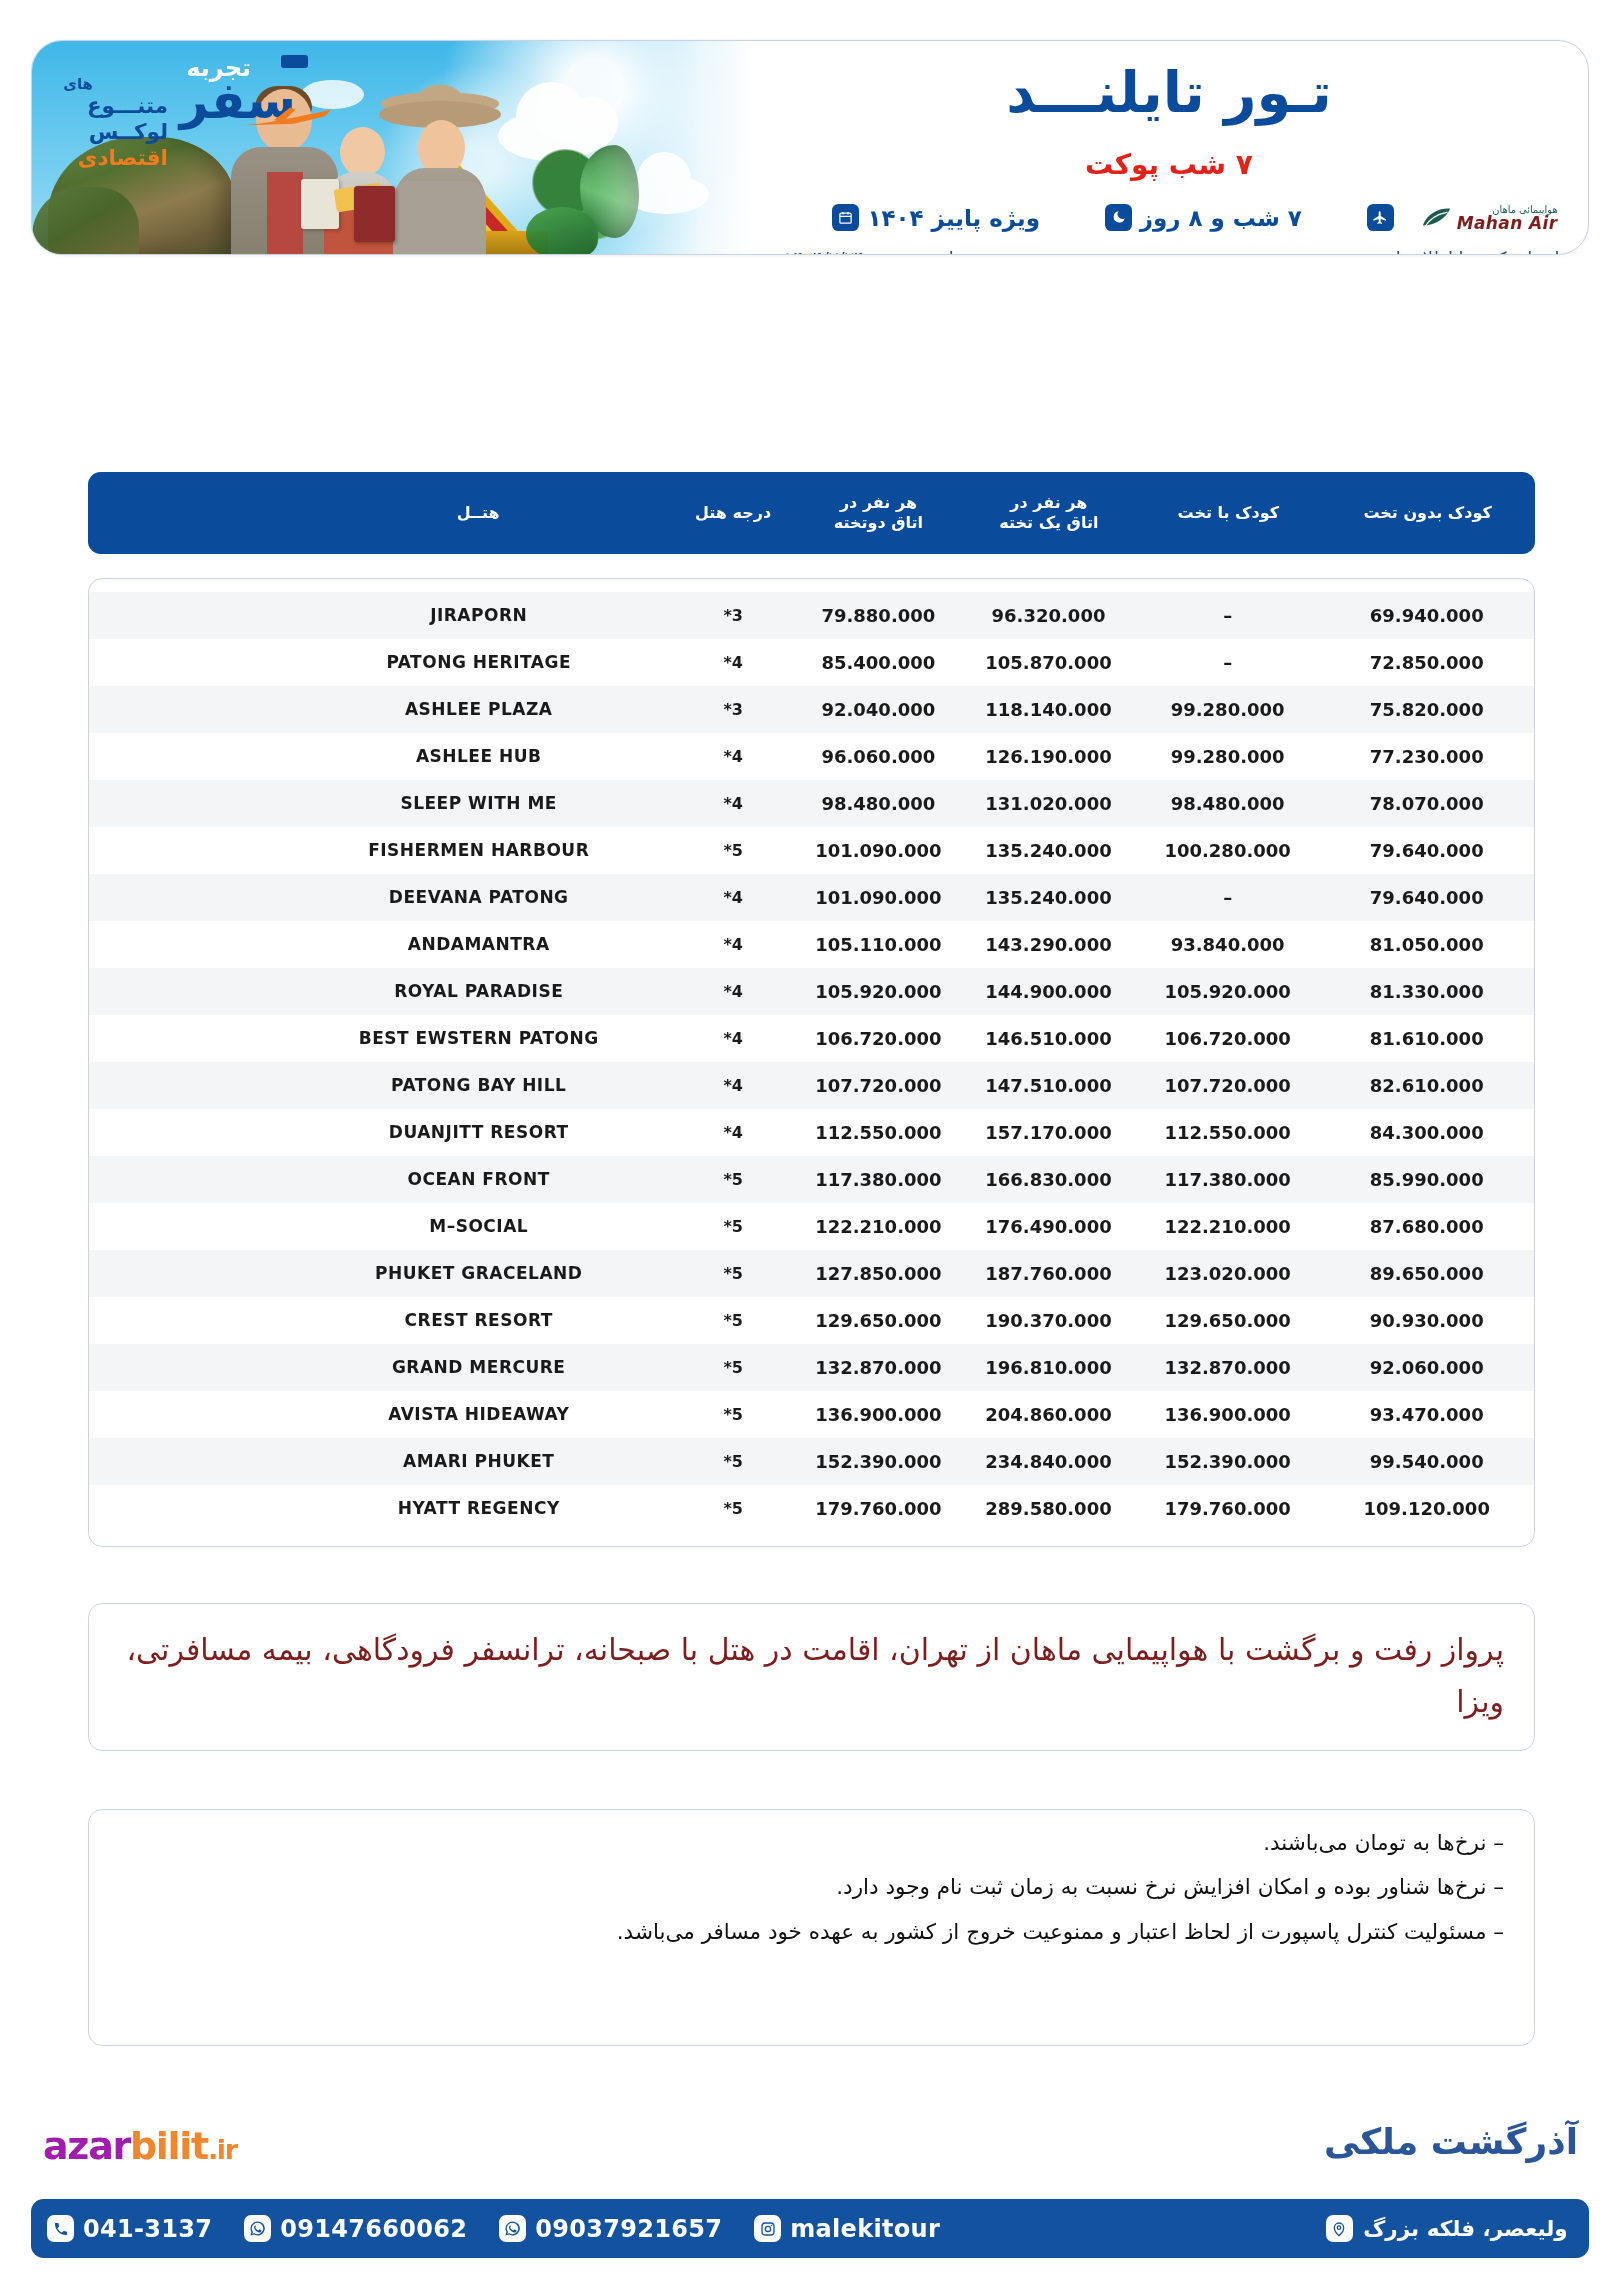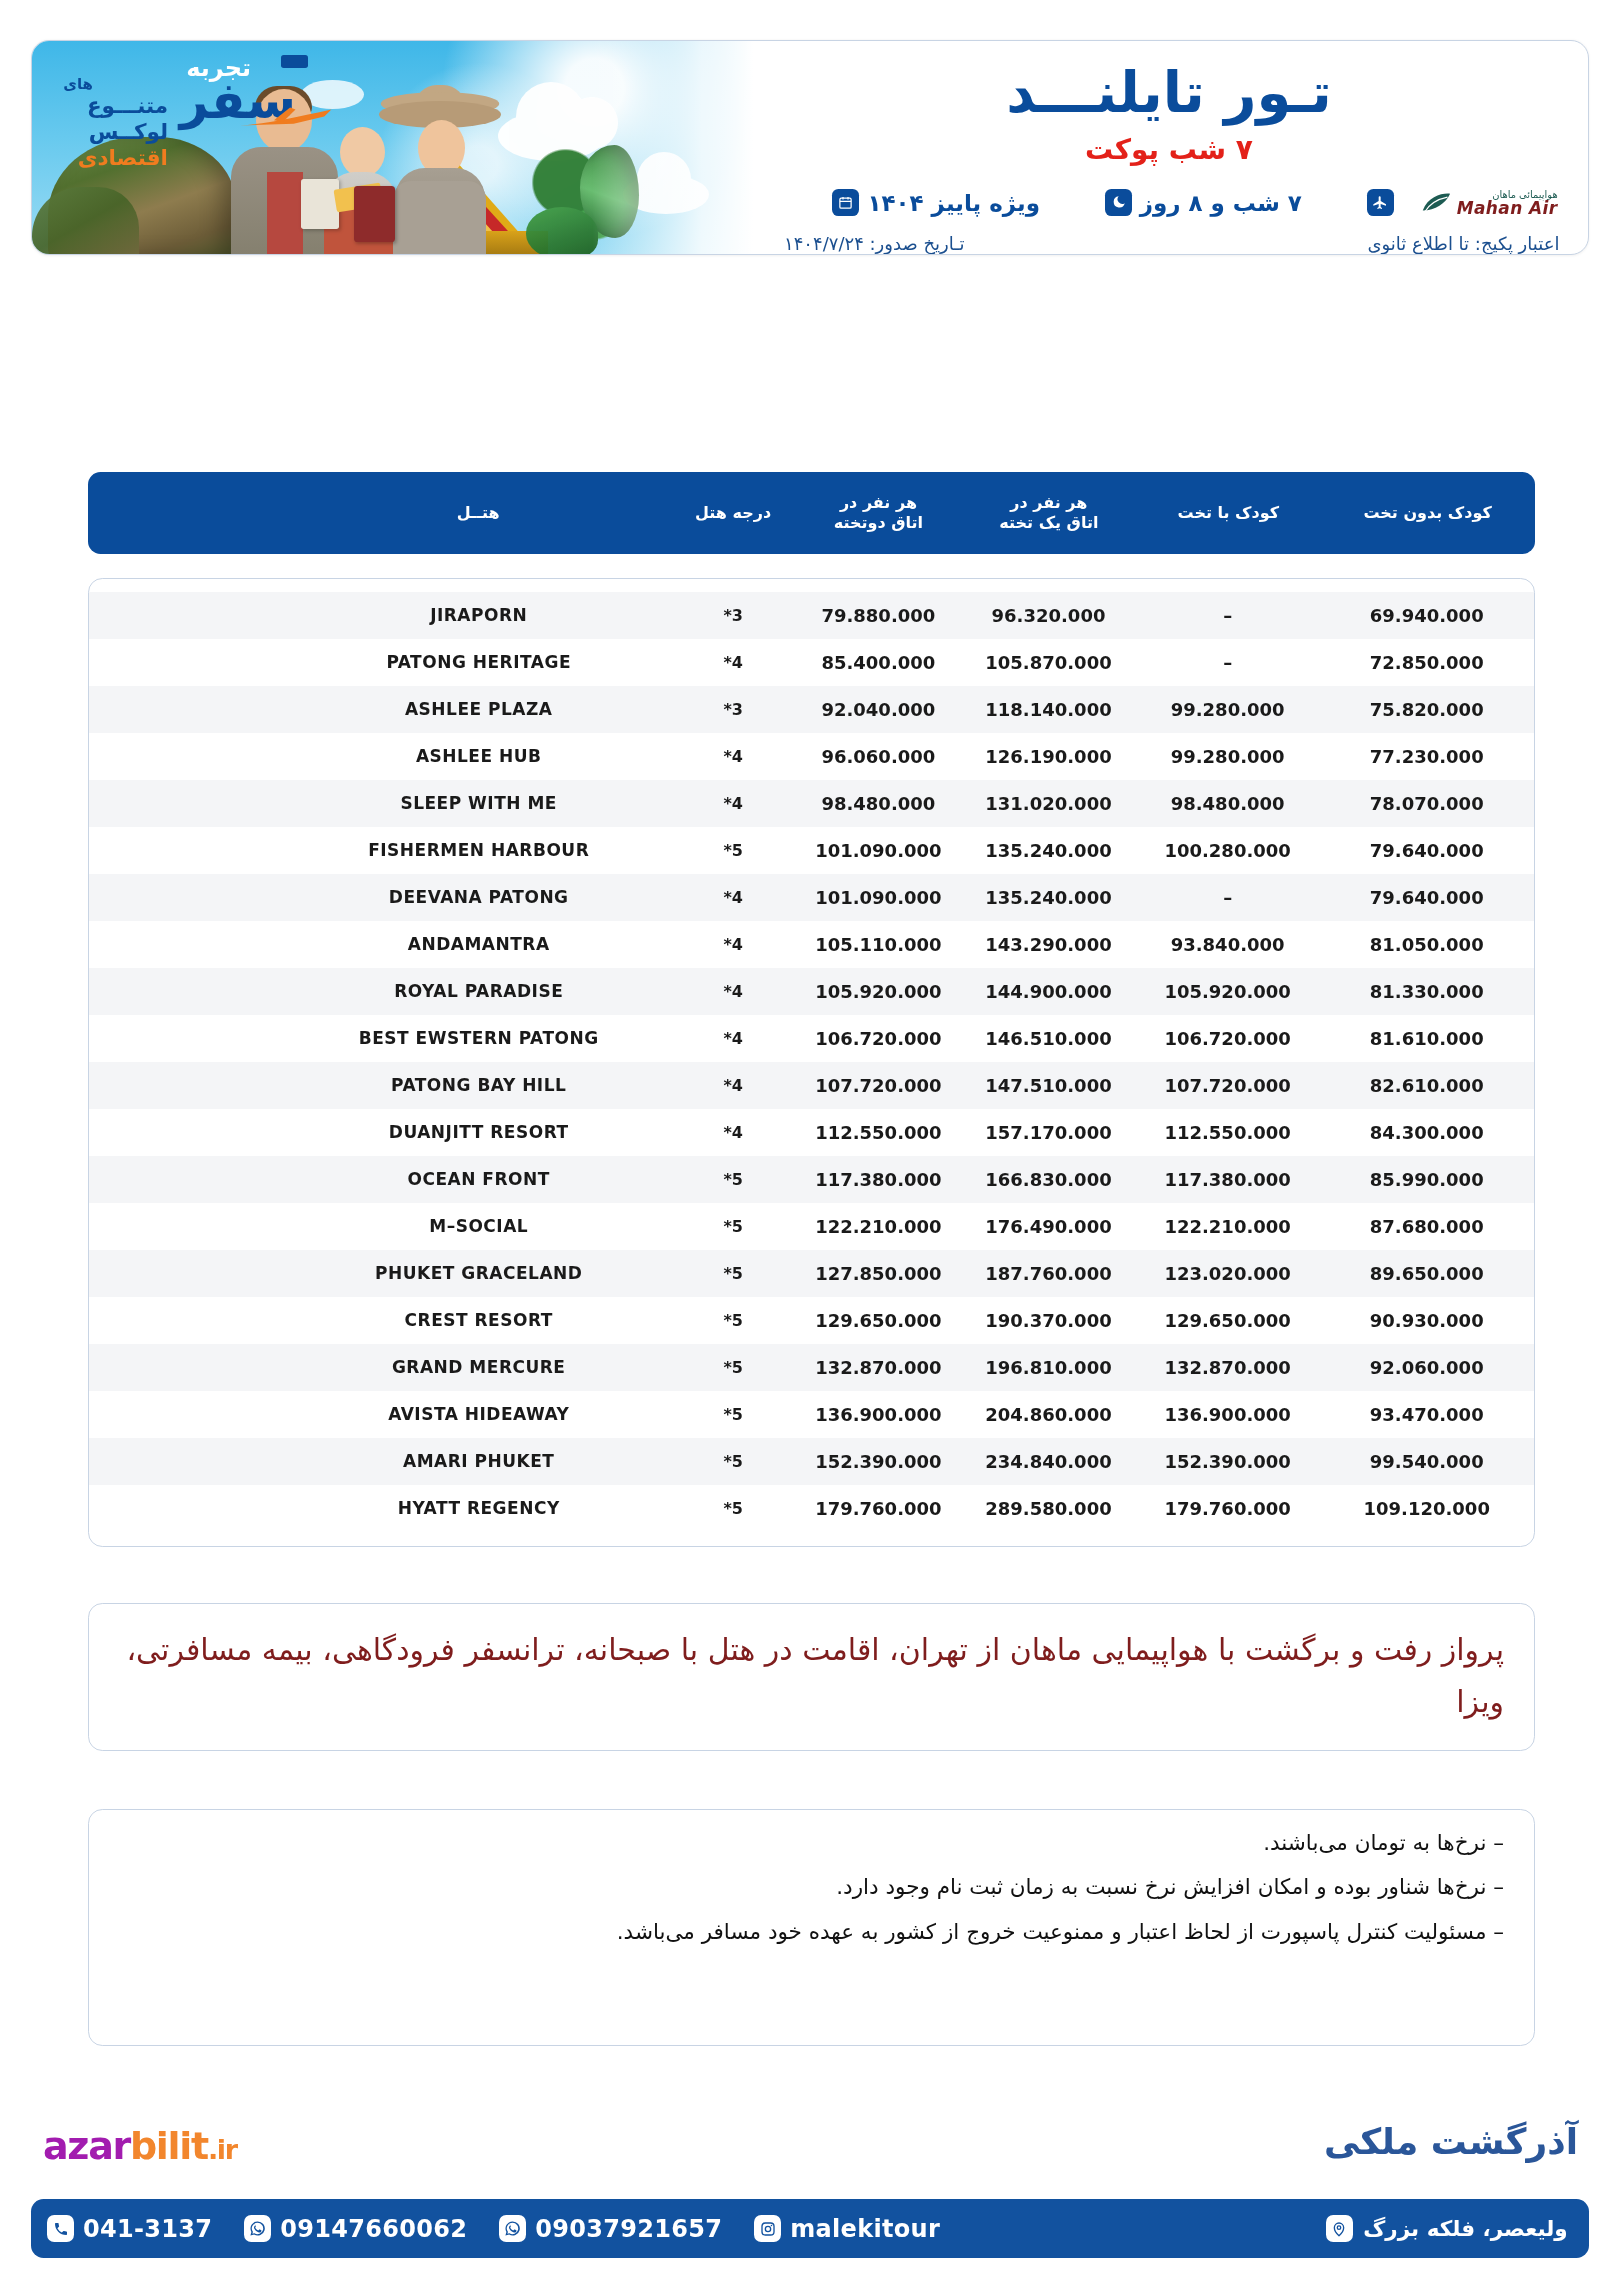--- a/index.html
+++ b/index.html
@@ -17,21 +17,21 @@
     background: #ffffff;
   }
 
   
   .header-card {
     position: absolute;
     left: 31px; top: 40px;
     width: 1558px; height: 215px;
     background: #ffffff;
     border: 0.9px solid #c8d4e4;
-    border-radius: 18px;
+    border-radius: 31px;
     overflow: hidden;
     box-shadow: 0 0.9px 2.7px rgba(0,0,0,0.06);
   }
   .hero {
     position: absolute;
     right: auto; left: 0; top: 0;
     width: 721px; height: 100%;
     background:
       radial-gradient(circle at 78% 22%, rgba(255,255,255,0.95) 0 5%, rgba(255,255,255,0) 26%),
       radial-gradient(circle at 62% 58%, rgba(255,255,255,0.75) 0 4%, rgba(255,255,255,0) 22%),
@@ -219,21 +219,21 @@
     color: #0a4c9b;
     font-size: 56px;
     font-weight: bold;
     letter-spacing: -0.9px;
     line-height: 1.05;
   }
   .tour-sub {
     color: #e32119;
     font-size: 28px;
     font-weight: bold;
-    margin-top: 10px;
+    margin-top: 25px;
   }
   .badges {
     display: flex;
     flex-direction: row;
     align-items: center;
     justify-content: flex-start;
     gap: 19.7px;
     margin-top: 23px;
     padding-right: 5.4px;
   }

